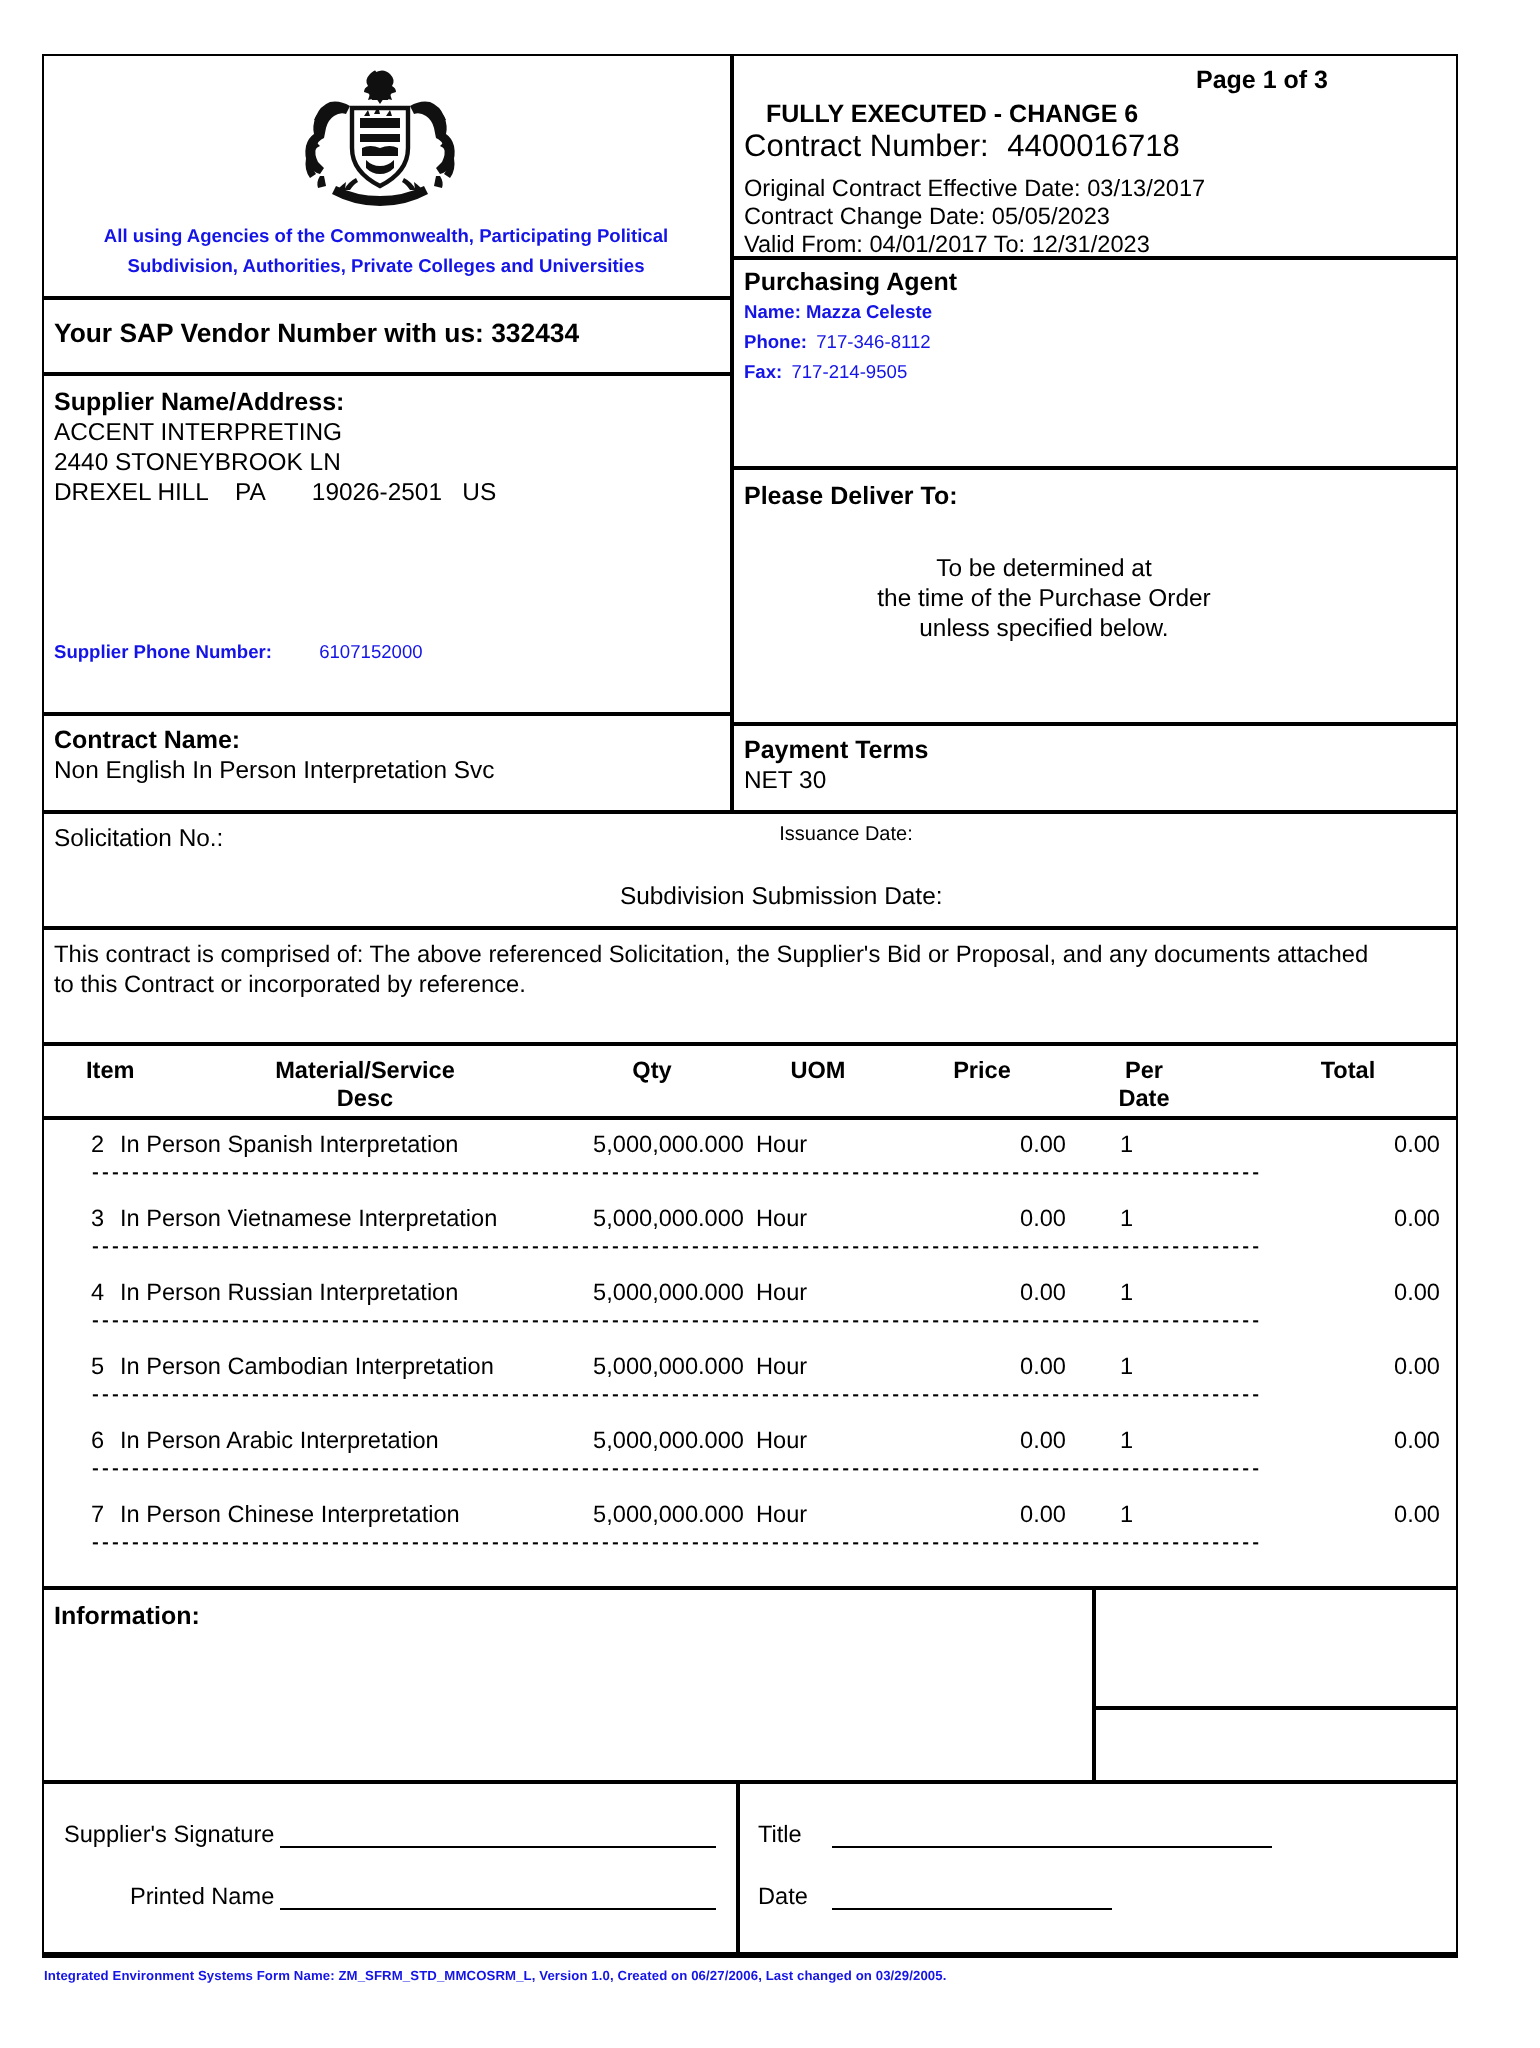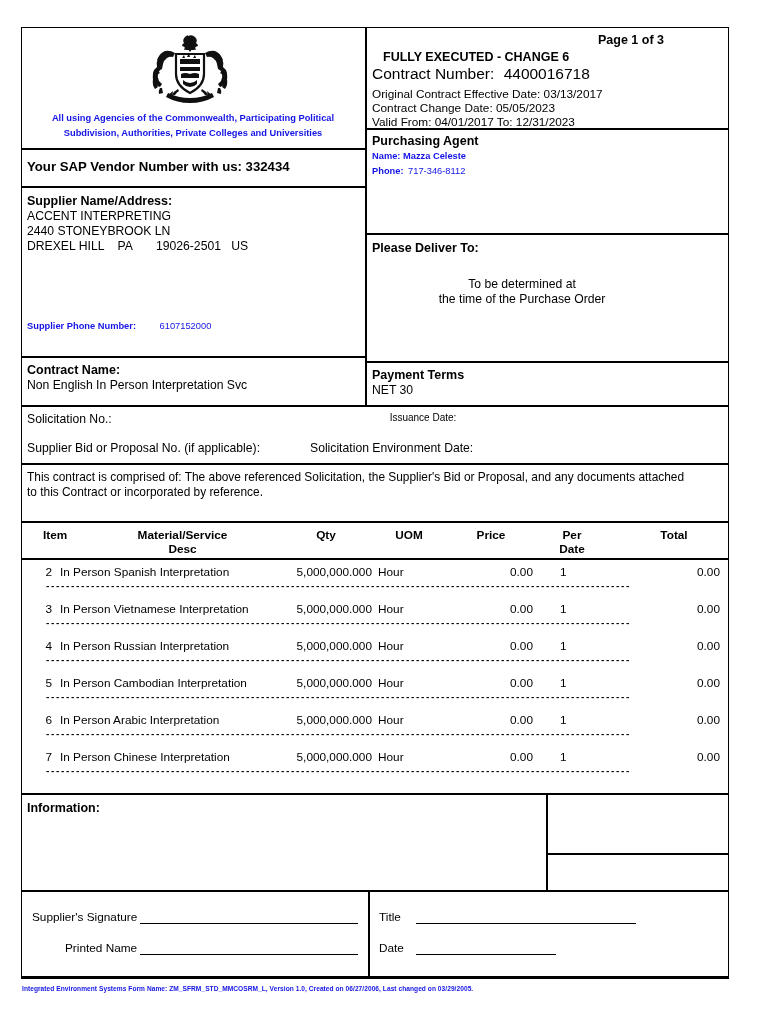--- a/index.html
+++ b/index.html
@@ -189,36 +189,40 @@
     <span class="blue-b">Supplier Phone Number:</span>
     <span class="blue" style="margin-left:21px;">6107152000</span>
   </div>
 
   <div class="cell b" style="left:372px; top:134px; width:350px; font-size:12.5px;">Purchasing Agent</div>
   <div class="cell blue-b" style="left:372px; top:151px; width:350px; font-size:9.3px;">Name: Mazza Celeste</div>
   <div class="cell" style="left:372px; top:166px; width:350px; font-size:9.3px;">
     <span class="blue-b">Phone:</span>
     <span class="blue" style="margin-left:2px;">717-346-8112</span>
   </div>
+  <div class="cell" style="left:372px; top:181px; width:350px; font-size:9.3px;">
+    <span class="blue-b">Fax:</span>
+    <span class="blue" style="margin-left:2px;">717-214-9505</span>
+  </div>
 
   <div class="cell b" style="left:372px; top:241px; width:350px; font-size:12.5px;">Please Deliver To:</div>
   <div class="cell ctr" style="left:372px; top:277px; width:300px; font-size:12.2px;">To be determined at</div>
   <div class="cell ctr" style="left:372px; top:292px; width:300px; font-size:12.2px;">the time of the Purchase Order</div>
+  <div class="cell ctr" style="left:372px; top:307px; width:300px; font-size:12.2px;">unless specified below.</div>
 
   <div class="cell b" style="left:27px; top:363px; width:330px; font-size:12.5px;">Contract Name:</div>
   <div class="cell" style="left:27px; top:378px; width:335px; font-size:12.2px;">Non English In Person Interpretation Svc</div>
 
   <div class="cell b" style="left:372px; top:368px; width:350px; font-size:12.5px;">Payment Terms</div>
   <div class="cell" style="left:372px; top:383px; width:350px; font-size:12.2px;">NET 30</div>
 
   <div class="cell" style="left:27px; top:412px; width:260px; font-size:12.2px;">Solicitation No.:</div>
   <div class="cell" style="left:293px; top:412px; width:260px; font-size:10px;text-align:center;">Issuance Date:</div>
 
-  <div class="cell" style="left:27px; top:441px; width:280px; font-size:12.2px;">Supplier Bid or Proposal No. (if applicable):</div>
-  <div class="cell" style="left:310px; top:441px; width:280px; font-size:12.2px;">Solicitation Environment Date:</div>
+  <div class="cell" style="left:310px; top:441px; width:280px; font-size:12.2px;">Subdivision Submission Date:</div>
 
   <div class="cell" style="left:27px; top:470px; width:700px; font-size:11.9px;">This contract is comprised of:  The above referenced Solicitation, the Supplier's Bid or Proposal, and any documents attached</div>
   <div class="cell" style="left:27px; top:485px; width:700px; font-size:11.9px;">to this Contract or incorporated by reference.</div>
 
   <div class="col b" style="left:27px; top:528px; font-size:11.8px;margin-left:16px;">Item</div>
   <div class="col b ctr" style="left:90px; top:528px; width:185px; font-size:11.8px;">Material/Service</div>
   <div class="col b ctr" style="left:90px; top:542px; width:185px; font-size:11.8px;">Desc</div>
   <div class="col b ctr" style="left:280px; top:528px; width:92px; font-size:11.8px;">Qty</div>
   <div class="col b ctr" style="left:378px; top:528px; width:62px; font-size:11.8px;">UOM</div>
   <div class="col b ctr" style="left:455px; top:528px; width:72px; font-size:11.8px;">Price</div>

